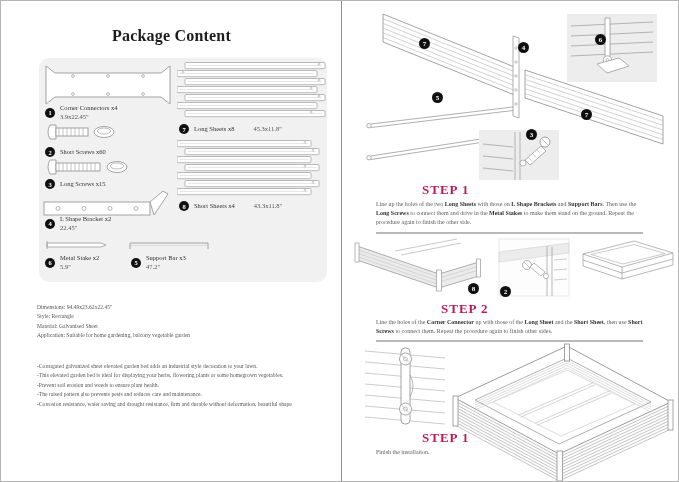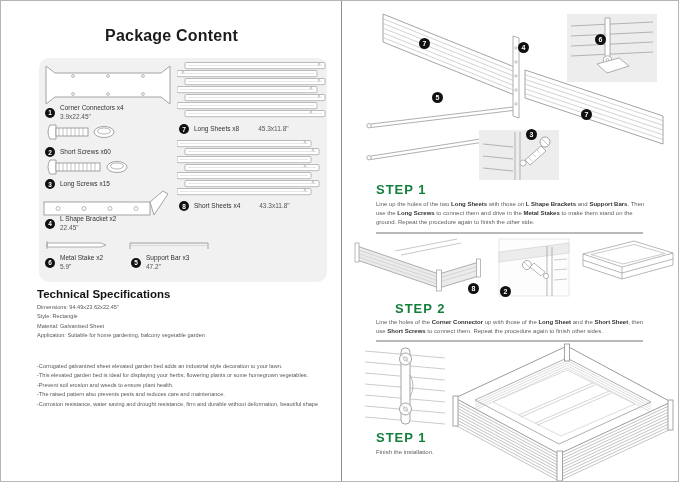--- a/index.html
+++ b/index.html
@@ -1,32 +1,32 @@
 <!DOCTYPE html>
 <html><head>
 <meta charset="utf-8">
 <style>
   html,body{margin:0;padding:0;background:#fff;}
   .page{position:relative;width:679px;height:482px;background:#ffffff;border:1px solid #b5b5b5;
-        box-sizing:border-box;font-family:Liberation Sans, sans-serif;overflow:hidden;}
+        box-sizing:border-box;font-family:Liberation Serif, serif;overflow:hidden;}
   .vdivider{position:absolute;left:340px;top:0;width:1px;height:100%;background:#8d8d8d;}
   .title{position:absolute;left:0;top:26px;width:341px;text-align:center;font-size:16px;
          font-weight:bold;color:#1c1c1c;letter-spacing:.2px;}
   .graybox{position:absolute;left:38px;top:57px;width:288px;height:224px;background:#f1f1f2;border-radius:10px;}
   .ill{position:absolute;}
   .pitem{position:absolute;display:flex;gap:5px;align-items:center;}
   .pbadge{width:10px;height:10px;border-radius:50%;background:#101010;color:#fff;font-size:6.5px;
           font-weight:bold;display:flex;align-items:center;justify-content:center;flex:0 0 auto;}
   .ptext{display:flex;flex-direction:column;}
   .plabel{font-size:6.5px;color:#333;line-height:8.5px;}
   .psize{font-size:6.5px;color:#555;line-height:8.5px;}
   .inline-size{margin-left:14px;}
   .sec-head{position:absolute;font-size:11.5px;font-weight:bold;color:#141414;}
   .small-lines{position:absolute;font-size:5.6px;line-height:9.4px;color:#585858;white-space:nowrap;}
-  .step-head{position:absolute;font-size:13px;font-weight:bold;color:#15803d;letter-spacing:1px;}
+  .step-head{position:absolute;font-size:13px;font-weight:bold;color:#be185d;letter-spacing:1px;margin-left:46px;}
   .step-text{position:absolute;font-size:6px;line-height:9px;color:#606060;width:272px;}
   .step-text b{color:#333;}
   .hdivider{position:absolute;height:2px;background:#b9b9b9;}
   .ibadge{position:absolute;width:11px;height:11px;border-radius:50%;background:#101010;color:#fff;
           font-size:7px;font-weight:bold;display:flex;align-items:center;justify-content:center;}
   svg{display:block;}
 </style>
 </head>
 <body>
 
@@ -203,21 +203,20 @@
       </g>
     </svg>
 
     <div class="pitem" style="left:140px;top:143px">
       <span class="pbadge">8</span>
       <span class="plabel">Short Sheets x4</span>
       <span class="psize inline-size">43.3x11.8"</span>
     </div>
   </div>
 
-  <div class="sec-head" style="left:36px;top:287px">Technical Specifications</div>
   <div class="small-lines" style="left:36px;top:302px">
     <div>Dimensions: 94.49x23.62x22.45"</div>
     <div>Style: Rectangle</div>
     <div>Material: Galvanised Sheet</div>
     <div>Application: Suitable for home gardening, balcony vegetable garden</div>
   </div>
 
   <div class="small-lines" style="left:36px;top:361px">
     <div>-Corrugated galvanized sheet elevated garden bed adds an industrial style decoration to your lawn.</div>
     <div>-This elevated garden bed is ideal for displaying your herbs, flowering plants or some homegrown vegetables.</div>

